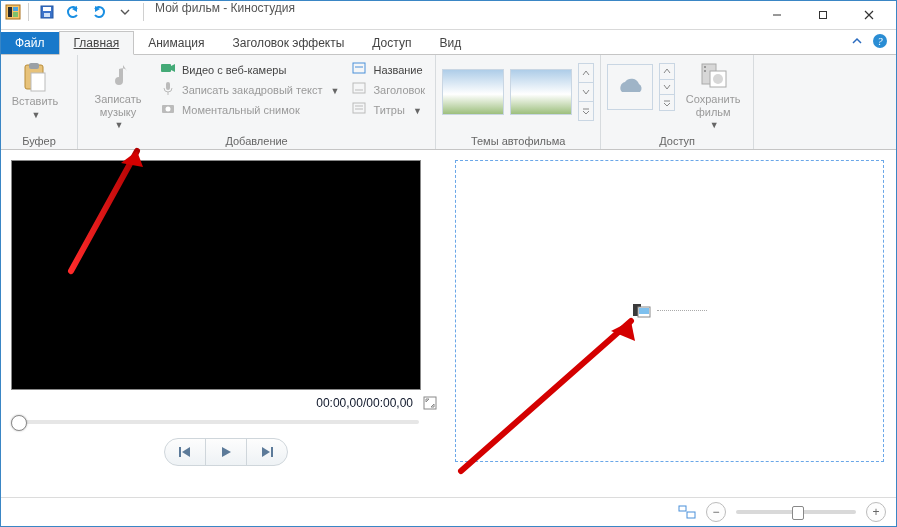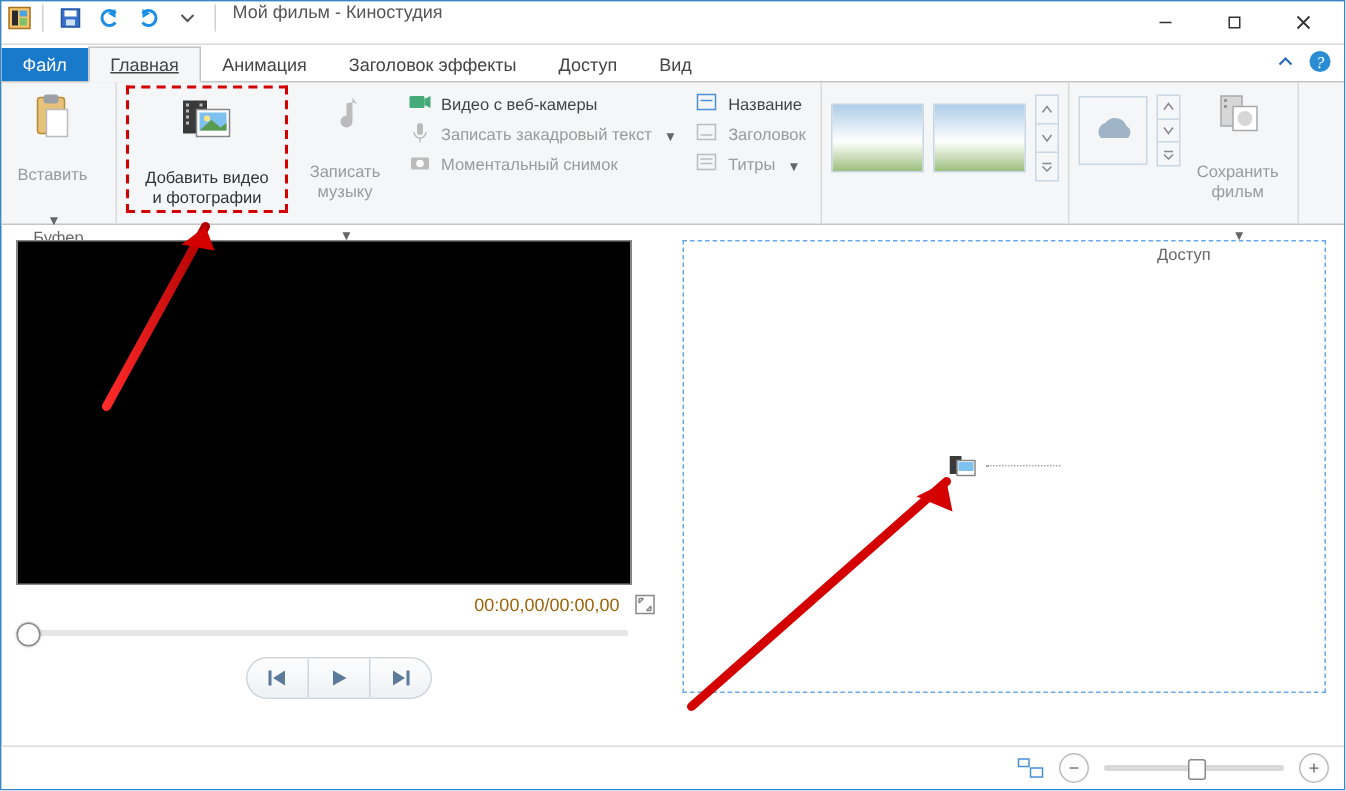--- a/index.html
+++ b/index.html
@@ -17,37 +17,37 @@
   .tabrow{height:24px;display:flex;align-items:flex-end;background:#fff;position:relative;}
   .tab{padding:4px 14px;color:#444;cursor:default;}
   .tab.file{background:#1979ca;color:#fff;}
   .tab.active{border:1px solid #c5c5c5;border-bottom:1px solid #f5f6f7;background:#f5f6f7;position:relative;top:1px;text-decoration:underline;}
   .help{position:absolute;right:8px;top:3px;display:flex;gap:10px;align-items:center;color:#2a6bbf;}
   
   .ribbon{height:94px;background:#f5f6f7;border-top:1px solid #c5c5c5;border-bottom:1px solid #c5c5c5;display:flex;}
   .group{display:flex;flex-direction:column;border-right:1px solid #d7dbde;padding:2px 6px 0 6px;}
   .group-body{flex:1;display:flex;align-items:flex-start;gap:4px;}
   .group-label{text-align:center;font-size:11px;color:#666;padding:1px 0 2px 0;}
-  .bigbtn{display:flex;flex-direction:column;align-items:center;justify-content:flex-start;width:68px;padding-top:4px;text-align:center;line-height:1.15;gap:18px;}
+  .bigbtn{display:flex;flex-direction:column;align-items:center;justify-content:flex-start;width:68px;padding-top:4px;text-align:center;line-height:1.15;gap:2px;}
   .bigbtn .txt{font-size:11px;}
   .bigbtn.disabled{color:#9a9a9a;}
   .smallcol{display:flex;flex-direction:column;gap:2px;padding-top:2px;}
   .smallbtn{display:flex;align-items:flex-end;gap:6px;padding:1px 4px;font-size:11px;color:#444;white-space:nowrap;}
   .smallbtn.disabled{color:#9a9a9a;}
   .gallery{display:flex;gap:6px;align-items:center;padding-top:6px;}
   .gallery .thumb{width:60px;height:44px;border:1px solid #c9d6e3;background:linear-gradient(#aecde8,#fff 55%,#9dbf7d);display:flex;align-items:flex-end;}
   .gal-more{width:14px;height:56px;border:1px solid #c9d6e3;display:flex;flex-direction:column;}
   .gal-more div{flex:1;display:flex;align-items:center;justify-content:center;}
   .gal-more div+div{border-top:1px solid #c9d6e3;}
   .highlight-box{border:2px dashed #d40000;padding:2px;}
   
   .workspace{display:flex;height:calc(100% - 28px - 24px - 94px - 28px);}
   .preview-pane{width:430px;padding:10px 10px 0 10px;display:flex;flex-direction:column;}
   .video-preview{width:408px;height:228px;background:#000;border:1px solid #888;}
-  .time-row{display:flex;align-items:center;justify-content:flex-end;gap:10px;margin-top:6px;padding-right:4px;color:#a16207;}
+  .time-row{display:flex;align-items:center;justify-content:flex-end;gap:10px;margin-top:6px;padding-right:4px;color:#0f172a;}
   .seek{width:408px;height:4px;background:#e6e6e6;border-radius:2px;margin-top:10px;position:relative;}
   .seek-thumb{position:absolute;left:0;top:-5px;width:14px;height:14px;border-radius:50%;background:#fff;border:1px solid #8a8a8a;box-shadow:0 0 2px rgba(0,0,0,.3);}
   .transport{margin-top:14px;display:flex;justify-content:center;}
   .transport-inner{display:flex;border:1px solid #cfd6db;border-radius:16px;overflow:hidden;background:linear-gradient(#fdfdfd,#eef2f5);}
   .tbtn{width:40px;height:26px;display:flex;align-items:center;justify-content:center;color:#5c7a99;}
   .tbtn+ .tbtn{border-left:1px solid #cfd6db;}
   .timeline-pane{flex:1;padding:10px 12px 10px 4px;}
   .timeline-drop{height:300px;border:1px dashed #6aa7e8;display:flex;align-items:center;justify-content:center;position:relative;}
   .drop-hint{display:flex;align-items:center;gap:6px;color:#777;}
   .drop-hint .mini{width:18px;height:16px;}
@@ -159,41 +159,20 @@
             </span>
           <span class="txt">Вставить</span>
           <span class="caret">▼</span>
         </div>
       </div>
       <div class="group-label">Буфер</div>
     </div>
 
     <div class="group">
       <div class="group-body">
-        <div class="highlight-box">
-          <div class="bigbtn" style="width:100px;">
-            <span>
-                <svg width="34" height="30">
-                  <rect x="1" y="2" width="16" height="22" fill="#3a3a3a"></rect>
-                  <rect x="3" y="4" width="2" height="2" fill="#bbb"></rect>
-                  <rect x="3" y="8" width="2" height="2" fill="#bbb"></rect>
-                  <rect x="3" y="12" width="2" height="2" fill="#bbb"></rect>
-                  <rect x="3" y="16" width="2" height="2" fill="#bbb"></rect>
-                  <rect x="12" y="4" width="2" height="2" fill="#bbb"></rect>
-                  <rect x="12" y="8" width="2" height="2" fill="#bbb"></rect>
-                  <rect x="10" y="8" width="22" height="18" fill="#fff" stroke="#888"></rect>
-                  <rect x="12" y="10" width="18" height="12" fill="#7ec0ee"></rect>
-                  <circle cx="17" cy="14" r="2" fill="#ffe680"></circle>
-                  <path d="M12 22 L20 15 L26 20 L30 17 L30 22 Z" fill="#5a9b4f"></path>
-                </svg>
-              </span>
-            <span class="txt" style="white-space:pre-line">Добавить видео
-и фотографии</span>
-          </div>
-        </div>
         <div class="bigbtn disabled">
           <span>
               <svg width="30" height="30">
                 <path d="M20 4 L20 20 A4 4 0 1 1 16 16 L16 8 Q22 6 24 10" fill="#bcbcbc"></path>
               </svg>
             </span>
           <span class="txt" style="white-space:pre-line">Записать
 музыку</span>
           <span class="caret">▼</span>
         </div>
@@ -281,20 +260,21 @@
               </div>
             <div>
                 <svg width="8" height="8">
                   <line x1="1" y1="2" x2="7" y2="2" stroke="#888"></line>
                   <path d="M1 4 L4 7 L7 4" fill="none" stroke="#888"></path>
                 </svg>
               </div>
           </div>
         </div>
       </div>
+      <div class="group-label">Темы автофильма</div>
     </div>
 
 
     <div class="group">
       <div class="group-body">
         <div class="gallery" style="padding-top:6px;">
           <div style="width:44px;height:44px;border:1px solid #c9d6e3;display:flex;align-items:center;justify-content:center;">
             <svg width="34" height="22">
                 <path d="M9 16 A6 6 0 0 1 12 6 A8 8 0 0 1 26 8 A5 5 0 0 1 27 16 Z" fill="#9fb4c7"></path>
               </svg>

